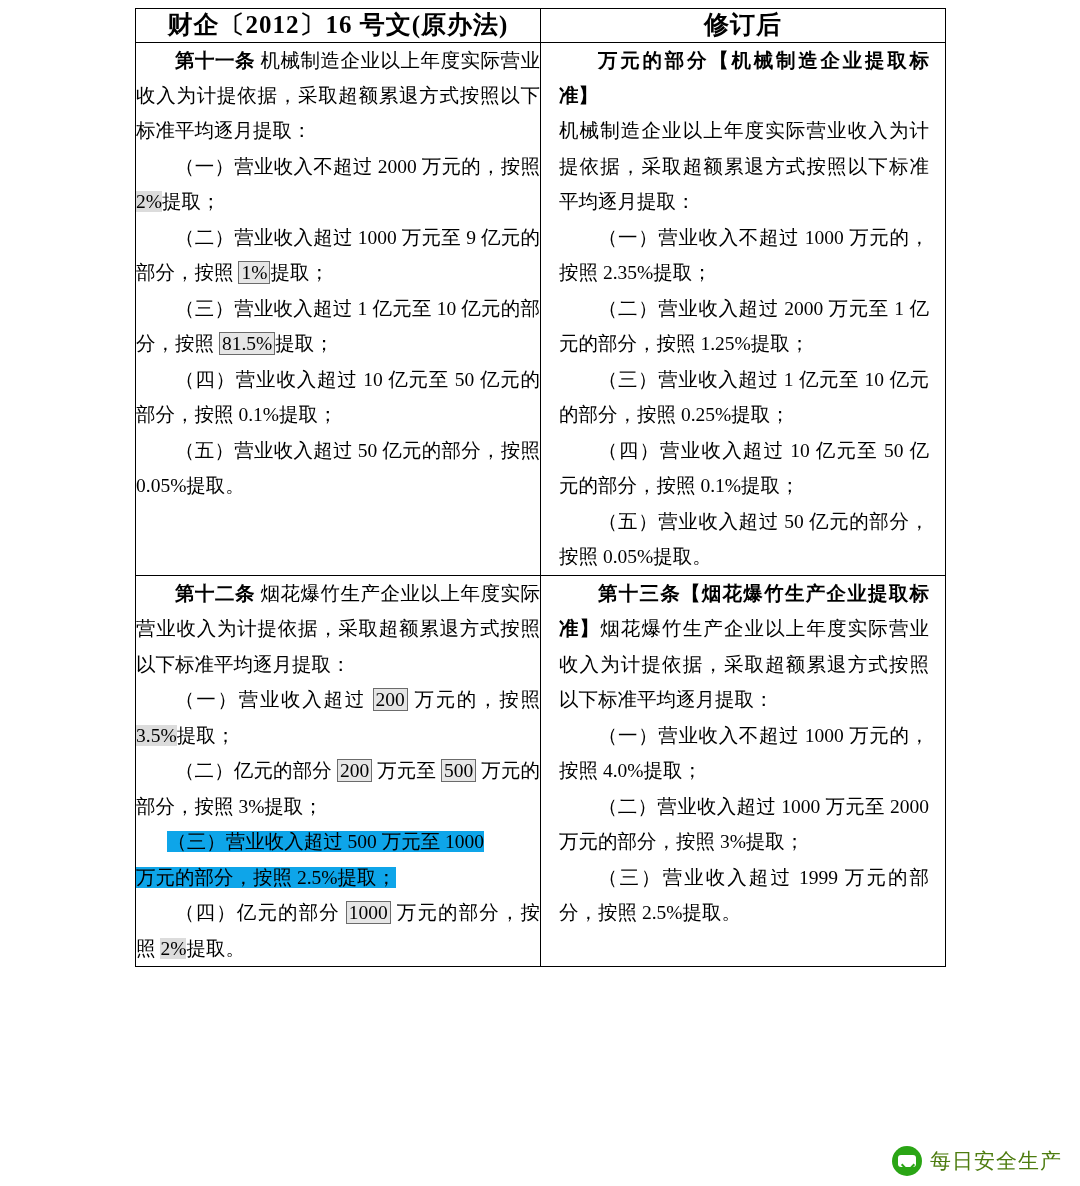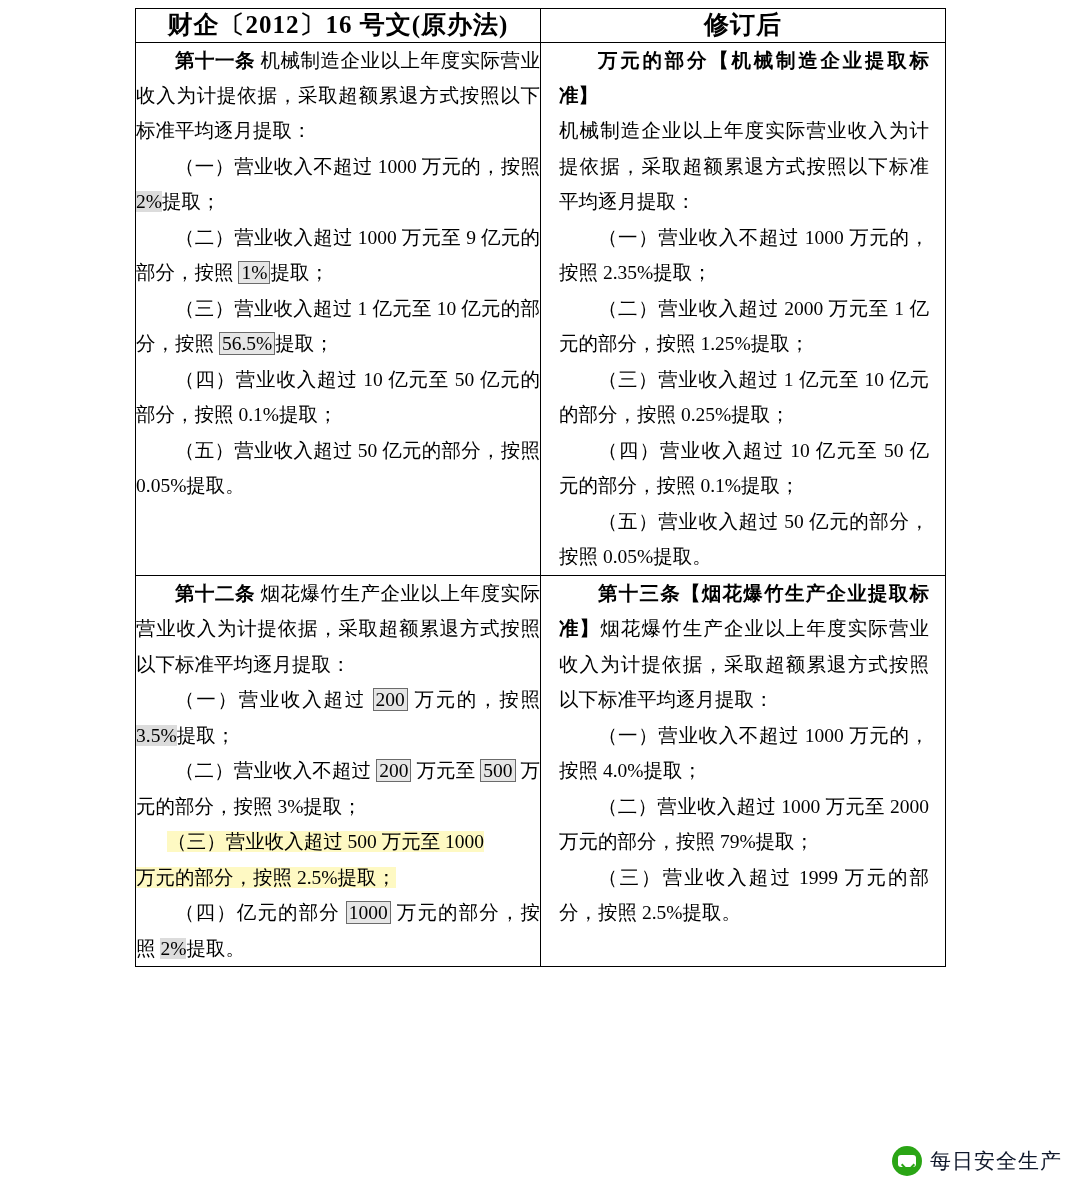--- a/index.html
+++ b/index.html
@@ -70,21 +70,21 @@
   }
   .hl {
     background: #dcdcdc;
   }
   .boxed {
     background: #e6e6e6;
     border: 1px solid #6b6b6b;
     padding: 0 2px;
   }
   .hl-line {
-    background: #fef9c3;
+    background: #0ea5e9;
     display: inline;
     box-decoration-break: clone;
     -webkit-box-decoration-break: clone;
   }
 
   
   .footer-logo {
     position: absolute;
     right: 18px;
     bottom: 10px;
@@ -116,21 +116,21 @@
     left: 11px;
     top: 14px;
     width: 8px;
     height: 8px;
     border-left: 2px solid #2aa515;
     border-bottom: 2px solid #2aa515;
     transform: rotate(-45deg);
   }
   .logo-text {
     font-size: 21px;
-    color: #0f172a;
+    color: #4d7c0f;
     font-family: "Liberation Serif", "DejaVu Serif", serif;
     letter-spacing: 1px;
   }
 </style>
 </head>
 <body>
 
 <div class="page">
 
   <table class="cmp">
@@ -141,53 +141,53 @@
     <tbody>
       <tr>
         <td class="head-cell">财企〔2012〕16 号文(原办法)</td>
         <td class="head-cell">修订后</td>
       </tr>
 
       <tr>
 
         <td class="body-cell">
           <p class="para ind"><span class="bold">第十一条</span><span> 机械制造企业以上年度实际营业收入为计提依据，采取超额累退方式按照以下标准平均逐月提取：</span></p>
-          <p class="para ind"><span>（一）营业收入不超过 1000 万元的，按照 </span><span class="hl">2%</span><span>提取；</span></p>
+          <p class="para ind"><span>（一）营业收入不超过 2000 万元的，按照 </span><span class="hl">2%</span><span>提取；</span></p>
           <p class="para ind"><span>（二）营业收入超过 1000 万元至 9 亿元的部分，按照 </span><span class="boxed">1%</span><span>提取；</span></p>
-          <p class="para ind"><span>（三）营业收入超过 1 亿元至 10 亿元的部分，按照 </span><span class="boxed">56.5%</span><span>提取；</span></p>
+          <p class="para ind"><span>（三）营业收入超过 1 亿元至 10 亿元的部分，按照 </span><span class="boxed">81.5%</span><span>提取；</span></p>
           <p class="para ind">（四）营业收入超过 10 亿元至 50 亿元的部分，按照 0.1%提取；</p>
           <p class="para ind">（五）营业收入超过 50 亿元的部分，按照 0.05%提取。</p>
         </td>
 
         <td class="body-cell right">
           <p class="para ind"><span class="bold">万元的部分【机械制造企业提取标准】</span></p>
           <p class="para">机械制造企业以上年度实际营业收入为计提依据，采取超额累退方式按照以下标准平均逐月提取：</p>
           <p class="para ind">（一）营业收入不超过 1000 万元的，按照 2.35%提取；</p>
           <p class="para ind">（二）营业收入超过 2000 万元至 1 亿元的部分，按照 1.25%提取；</p>
           <p class="para ind">（三）营业收入超过 1 亿元至 10 亿元的部分，按照 0.25%提取；</p>
           <p class="para ind">（四）营业收入超过 10 亿元至 50 亿元的部分，按照 0.1%提取；</p>
           <p class="para ind">（五）营业收入超过 50 亿元的部分，按照 0.05%提取。</p>
         </td>
       </tr>
 
       <tr>
 
         <td class="body-cell">
           <p class="para ind"><span class="bold">第十二条</span><span> 烟花爆竹生产企业以上年度实际营业收入为计提依据，采取超额累退方式按照以下标准平均逐月提取：</span></p>
           <p class="para ind"><span>（一）营业收入超过 </span><span class="boxed">200</span><span> 万元的，按照 </span><span class="hl">3.5%</span><span>提取；</span></p>
-          <p class="para ind"><span>（二）营业收入不超过 </span><span class="boxed">200</span><span> 万元至 </span><span class="boxed">500</span><span> 万元的部分，按照 3%提取；</span></p>
+          <p class="para ind"><span>（二）亿元的部分 </span><span class="boxed">200</span><span> 万元至 </span><span class="boxed">500</span><span> 万元的部分，按照 3%提取；</span></p>
           <p class="para ind1"><span class="hl-line">（三）营业收入超过 500 万元至 1000</span></p>
           <p class="para"><span class="hl-line">万元的部分，按照 2.5%提取；</span></p>
           <p class="para ind"><span>（四）亿元的部分 </span><span class="boxed">1000</span><span> 万元的部分，按照 </span><span class="hl">2%</span><span>提取。</span></p>
         </td>
 
         <td class="body-cell right">
           <p class="para ind"><span class="bold">第十三条【烟花爆竹生产企业提取标准】</span><span>烟花爆竹生产企业以上年度实际营业收入为计提依据，采取超额累退方式按照以下标准平均逐月提取：</span></p>
           <p class="para ind">（一）营业收入不超过 1000 万元的，按照 4.0%提取；</p>
-          <p class="para ind">（二）营业收入超过 1000 万元至 2000 万元的部分，按照 79%提取；</p>
+          <p class="para ind">（二）营业收入超过 1000 万元至 2000 万元的部分，按照 3%提取；</p>
           <p class="para ind">（三）营业收入超过 1999 万元的部分，按照 2.5%提取。</p>
         </td>
       </tr>
     </tbody>
   </table>
 
   <div class="footer-logo">
     <span class="logo-circle"></span>
     <span class="logo-text">每日安全生产</span>
   </div>

